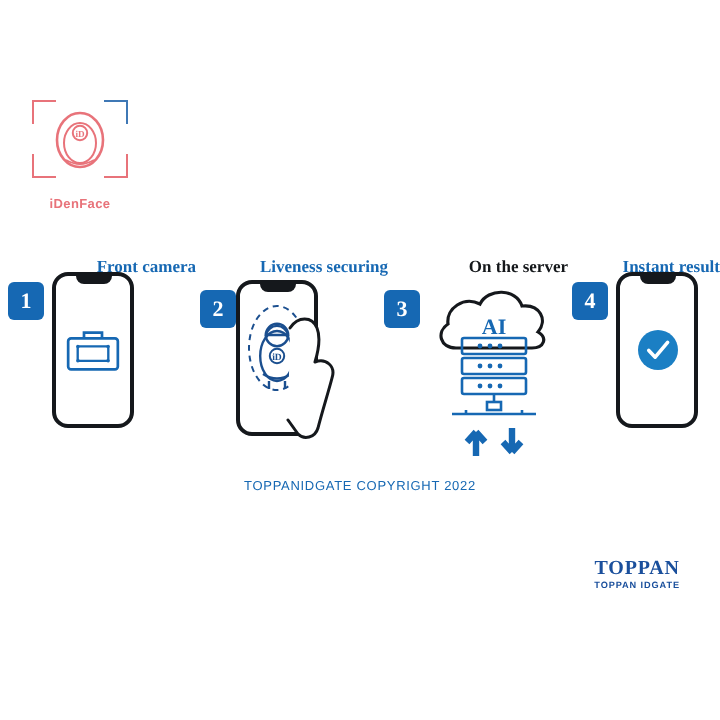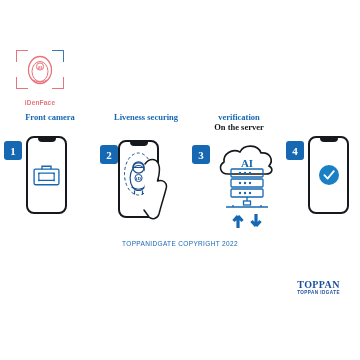--- a/index.html
+++ b/index.html
@@ -61,24 +61,24 @@
     width: 360px;
     height: 125px;
   }
   .step {
     position: absolute;
     top: 0;
     height: 125px;
   }
   .step-caption {
     position: absolute;
-    top: 0;
+    top: 16px;
     left: 0;
     width: 100%;
-    text-align: center;
+    text-align: right;
     line-height: 10px;
   }
   .cap-1 {
     display: block;
     font-family: "Liberation Serif", serif;
     font-weight: bold;
     font-size: 8.5px;
     color: #1668b3;
     white-space: nowrap;
   }
@@ -261,21 +261,20 @@
     </svg>
     <svg class="hand" viewBox="0 0 30 66">
       <path d="M3 10 C7 4 14 4 16.5 10 C18.5 15 17 22 15.5 27
                C21 25 26 29 24 35 C22.5 41 19 52 17 60
                C15.5 65 10 66 7 63 L2 56" fill="#ffffff" stroke="#15181c" stroke-width="1.5" stroke-linejoin="round" stroke-linecap="round"></path>
     </svg>
   </div>
 
   <div class="step" id="step-3">
     <div class="step-caption">
-      <span class="cap-1">verification</span>
       <span class="cap-2">On the server</span>
     </div>
     <div class="badge">3</div>
     <svg class="cloud-stack" viewBox="0 0 62 94">
       <path d="M12 38 C4 38 2 30 8 26 C7 18 16 12 24 16 C28 8 42 8 45 17
                C54 16 58 24 53 30 C58 33 56 38 50 38 Z" fill="#ffffff" stroke="#15181c" stroke-width="1.6"></path>
       <text x="31" y="31" text-anchor="middle" font-family="Liberation Serif, serif" font-size="11" font-weight="bold" fill="#1668b3">AI</text>
       <g stroke="#1668b3" stroke-width="1.3" fill="none">
         <rect x="15" y="33" width="32" height="8" rx="1"></rect>
         <rect x="15" y="43" width="32" height="8" rx="1"></rect>
@@ -299,20 +298,23 @@
         <path d="M17 69 v2 M45 69 v2"></path>
       </g>
       <g fill="#1668b3">
         <path d="M22 92 V80 M22 80 l-4.5 5 M22 80 l4.5 5" stroke="#1668b3" stroke-width="3.2" fill="none" stroke-linecap="butt"></path>
         <path d="M40 78 V90 M40 90 l-4.5 -5 M40 90 l4.5 -5" stroke="#1668b3" stroke-width="3.2" fill="none" stroke-linecap="butt"></path>
       </g>
     </svg>
   </div>
 
   <div class="step" id="step-4">
+    <div class="step-caption">
+      <span class="cap-1">Instant result</span>
+    </div>
     <div class="badge">4</div>
     <div class="phone">
       <span class="notch"></span>
       <div class="screen">
         <div class="check-circle">
           <svg viewBox="0 0 20 20" width="20" height="20">
             <path d="M5.4 10.2 L8.6 13.6 L14.8 6.2" fill="none" stroke="#ffffff" stroke-width="1.8" stroke-linecap="round" stroke-linejoin="round"></path>
           </svg>
         </div>
       </div>

